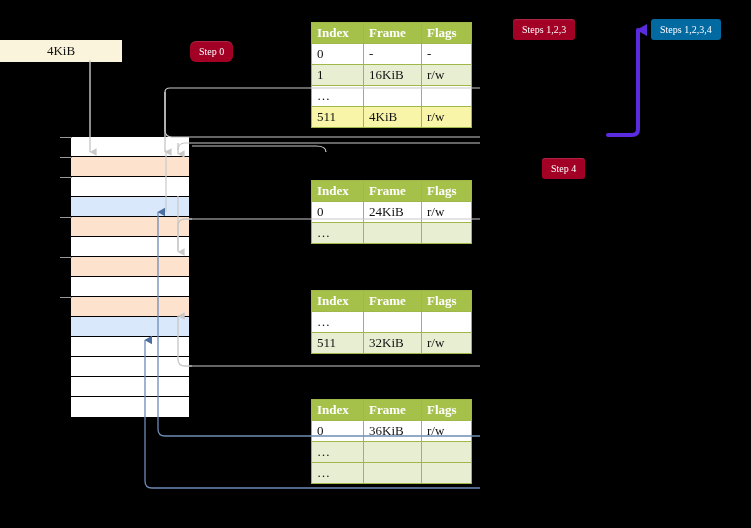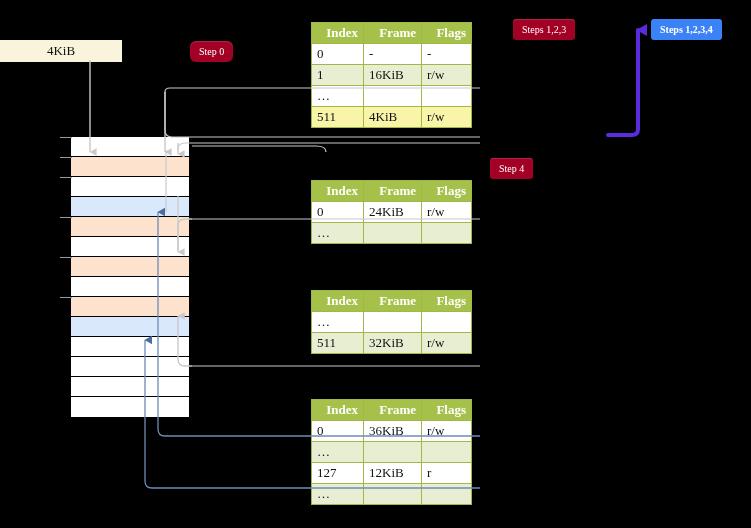--- a/index.html
+++ b/index.html
@@ -4,21 +4,21 @@
 <style>
   html,body{margin:0;padding:0;background:#000;}
   body{width:751px;height:528px;position:relative;overflow:hidden;
        font-family:"Liberation Serif", serif;}
 
   
   .badge{position:absolute;color:#ffffff;font-size:10px;line-height:17px;
          padding:2px 9px;border-radius:3px;white-space:nowrap;
          font-family:"Liberation Serif", serif;}
   .badge-red{background:#A20025;box-shadow:0 1px 1px rgba(255,255,255,.15) inset;}
-  .badge-blue{background:#3b82f6;font-weight:bold;}
+  .badge-blue{background:#0369a1;}
 
   
   .kib-box{position:absolute;left:0;top:40px;width:120px;height:20px;
            background:#FBF4DC;border:1px solid #FBF4DC;
            display:flex;align-items:center;justify-content:center;
            color:#111;font-size:13px;}
 
   
   .mem{position:absolute;left:70px;top:136px;width:120px;border:1px solid #000;
        box-sizing:border-box;}
@@ -31,21 +31,21 @@
 
   
   .tick{position:absolute;left:60px;width:12px;height:0;
         border-top:1px solid #9a9a9a;}
 
   
   .ptable{position:absolute;border-collapse:collapse;
           border:1px solid #A0B84A;background:#fff;font-size:13px;color:#111;}
   .ptable td,.ptable th{border:1px solid #A0B84A;padding:2px 5px;
           text-align:left;height:18px;box-sizing:border-box;font-weight:normal;}
-  .ptable th{background:#A5C14A;color:#ffffff;font-weight:bold;font-size:13px;text-align:right;}
+  .ptable th{background:#A5C14A;color:#ffffff;font-weight:bold;font-size:13px;}
   .ptable td{width:56px;}
   .ptable td:nth-child(1){width:52px;}
   .ptable td:nth-child(2){width:58px;}
   .ptable td:nth-child(3){width:50px;}
   tr.alt td{background:#E8EED2;}
   tr.hl td{background:#F8F4A8;}
 
   
   .wires{position:absolute;left:0;top:0;width:751px;height:528px;
          pointer-events:none;}
@@ -54,21 +54,21 @@
 <body>
 
 <div class="kib-box">
   <span>4KiB</span>
 </div>
 
 <div class="badge badge-red" style="left:190px;top:41px;border-radius:6px;">
   <span>Step 0</span>
 </div>
 
-<div class="badge badge-red" style="left:490px;top:158px;">
+<div class="badge badge-red" style="left:542px;top:158px;">
   <span>Step 4</span>
 </div>
 
 <div class="badge badge-red" style="left:513px;top:19px;">
   <span>Steps 1,2,3</span>
 </div>
 
 <div class="badge badge-blue" style="left:651px;top:19px;">
   <span>Steps 1,2,3,4</span>
 </div>
@@ -183,25 +183,20 @@
         <tr>
           <td>0</td>
           <td>36KiB</td>
           <td>r/w</td>
         </tr>
         <tr class="alt">
           <td>…</td>
           <td></td>
           <td></td>
         </tr>
-        <tr>
-          <td>127</td>
-          <td>12KiB</td>
-          <td>r</td>
-        </tr>
         <tr class="alt">
           <td>…</td>
           <td></td>
           <td></td>
         </tr>
       </tbody>
     </table>
   </div>
 
 <svg class="wires" viewBox="0 0 751 528">

